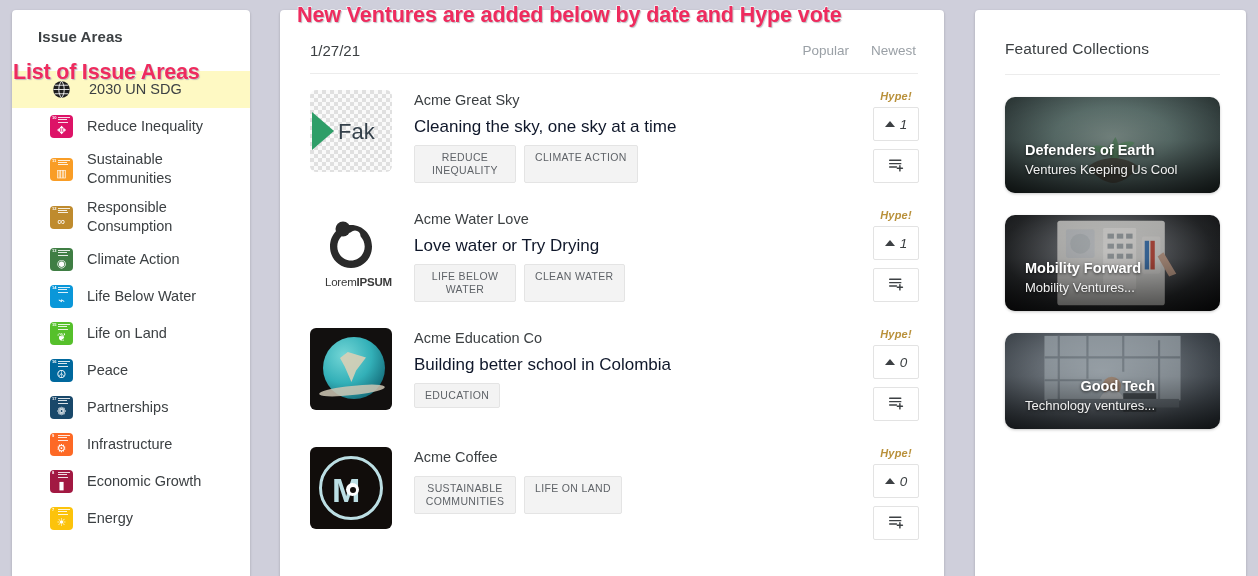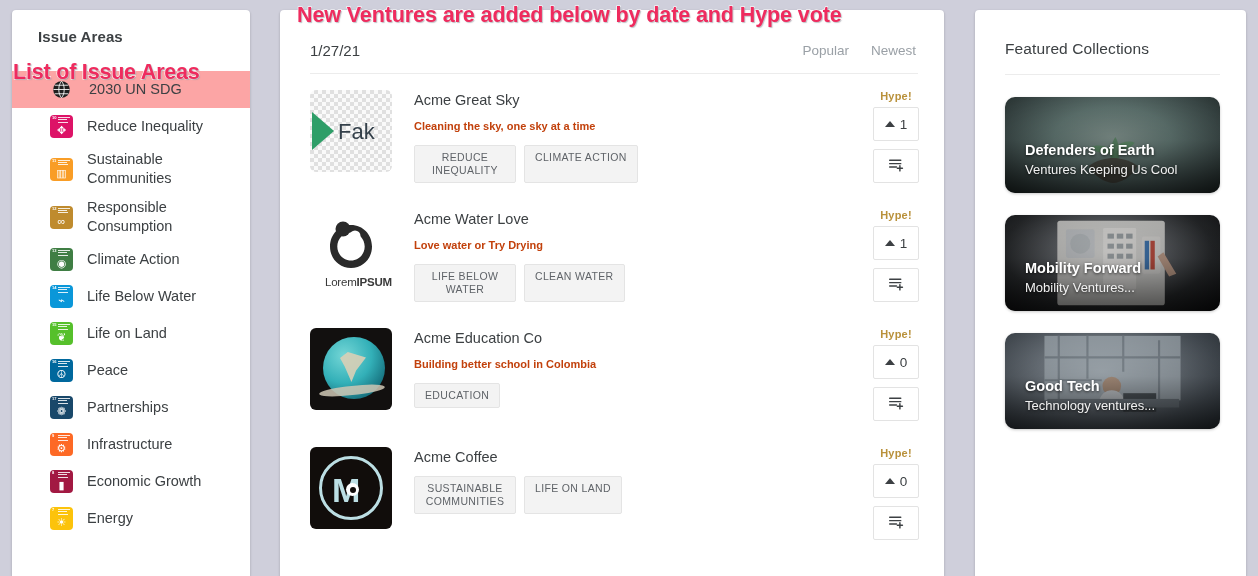--- a/index.html
+++ b/index.html
@@ -28,21 +28,21 @@
     font-size: 15px; color: #3c4043; font-weight: 700;
     padding: 18px 0 0 26px; letter-spacing: .1px;
   }
   .sb-list { margin-top: 26px; }
   .sb-item {
     display: flex; align-items: center;
     padding: 5px 10px 5px 38px;
     min-height: 37px;
     cursor: pointer;
   }
-  .sb-item.active { background: #fca5a5; text-align: right; }
+  .sb-item.active { background: #fef9c3; text-align: right; }
   .sb-ico {
     width: 23px; height: 23px; flex: 0 0 23px;
     border-radius: 4px; margin-right: 14px;
     position: relative; overflow: hidden;
     display: flex; align-items: center; justify-content: center;
   }
   .sb-ico .num {
     position: absolute; left: 2px; top: 1px;
     font-size: 4px; color: #fff; font-weight: 700; line-height: 4px;
   }
@@ -81,33 +81,33 @@
     position: relative;
   }
   .thumb {
     width: 82px; height: 82px; flex: 0 0 82px;
     border-radius: 6px; margin-right: 22px;
     overflow: hidden; position: relative;
     display: flex; align-items: center; justify-content: center;
   }
   .card-body { flex: 1 1 auto; min-width: 0; padding-top: 1px; }
   .card-title { font-size: 14.5px; color: #3c4043; line-height: 18px; }
-  .card-sub { font-size: 11px; color: #c2410c; margin-top: 9px; line-height: 17px; font-weight: bold; }
+  .card-sub { font-size: 17px; color: #0f172a; margin-top: 9px; line-height: 17px; }
   .chips { display: flex; flex-wrap: wrap; gap: 8px; margin-top: 10px; }
   .chip {
     background: #f3f3f3; border: 1px solid #e4e4e4; border-radius: 2px;
     font-size: 10.5px; color: #5f6368; letter-spacing: .35px;
     padding: 5px 10px; text-align: center; line-height: 13px;
     min-width: 74px; cursor: pointer;
   }
   .chip.two-line { max-width: 102px; }
 
   .hype-col {
     width: 56px; flex: 0 0 56px; margin-left: 8px;
-    display: flex; flex-direction: column; align-items: center;
+    display: flex; flex-direction: column; align-items: center; font-style: italic;
   }
   .hype-label {
     font-size: 11px; font-weight: 700; color: #b9913b;
     letter-spacing: .2px; margin-bottom: 5px;
   }
   .hype-btn, .collect-btn {
     width: 46px; height: 34px;
     background: #fff; border: 1px solid #e3e3e3; border-radius: 2px;
     display: flex; align-items: center; justify-content: center;
     cursor: pointer;
@@ -484,21 +484,21 @@
               <rect x="158" y="36" width="6" height="40" fill="#c8402f"></rect>
               <path d="M176 52l18 30-10 4-16-28z" fill="#c9a089"></path>
             </svg>
           </div>
           <div class="coll-scrim"></div>
           <div class="coll-text">
             <div class="coll-name">Mobility Forward</div>
             <div class="coll-desc">Mobility Ventures...</div>
           </div>
         </div>
-        <div class="coll-card" style="background: radial-gradient(at 45% 40%, rgb(154, 163, 171) 0%, rgb(110, 118, 126) 38%, rgb(67, 74, 81) 70%, rgb(32, 38, 43) 100%);">
+        <div class="coll-card" style="background: radial-gradient(at 45% 40%, rgb(154, 163, 171) 0%, rgb(110, 118, 126) 38%, rgb(67, 74, 81) 70%, rgb(32, 38, 43) 100%); text-align: right;">
           <div style="position: absolute; inset: 0px; z-index: 1;">
             <svg viewBox="0 0 210 134" style="position:absolute;inset:0;width:100%;height:100%;opacity:.6;">
               <rect x="10" y="4" width="190" height="90" fill="#b3bcc3"></rect>
               <g stroke="#7d878f" stroke-width="3" fill="none">
                 <path d="M30 4v90M70 4v60M120 4v50M170 10v84"></path>
                 <path d="M10 34h190M10 66h80"></path>
               </g>
               <circle cx="104" cy="74" r="13" fill="#c08f6b"></circle>
               <path d="M86 96c2-10 9-16 18-16s16 6 18 16z" fill="#e3e5e6"></path>
               <rect x="120" y="84" width="46" height="26" fill="#2e3336"></rect>

